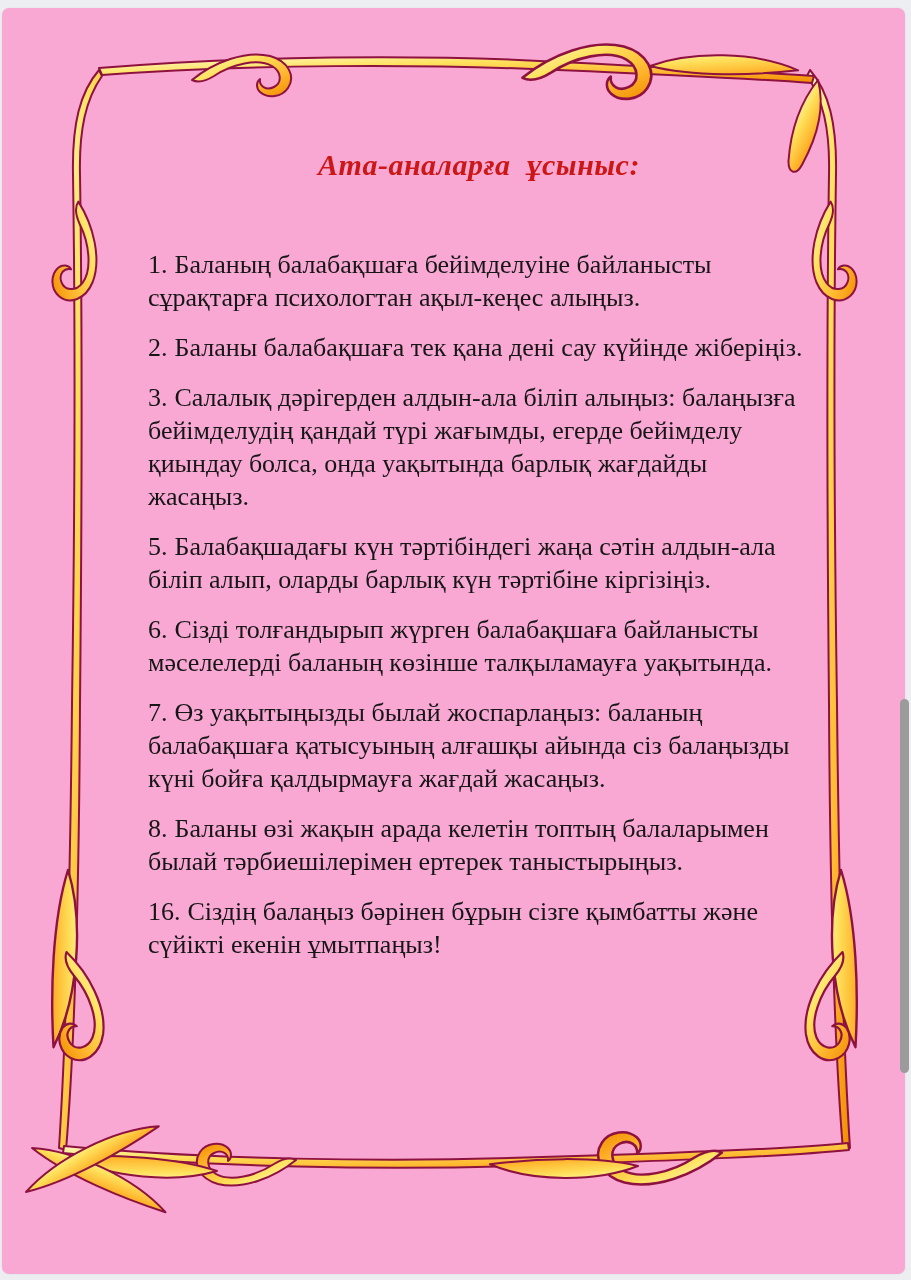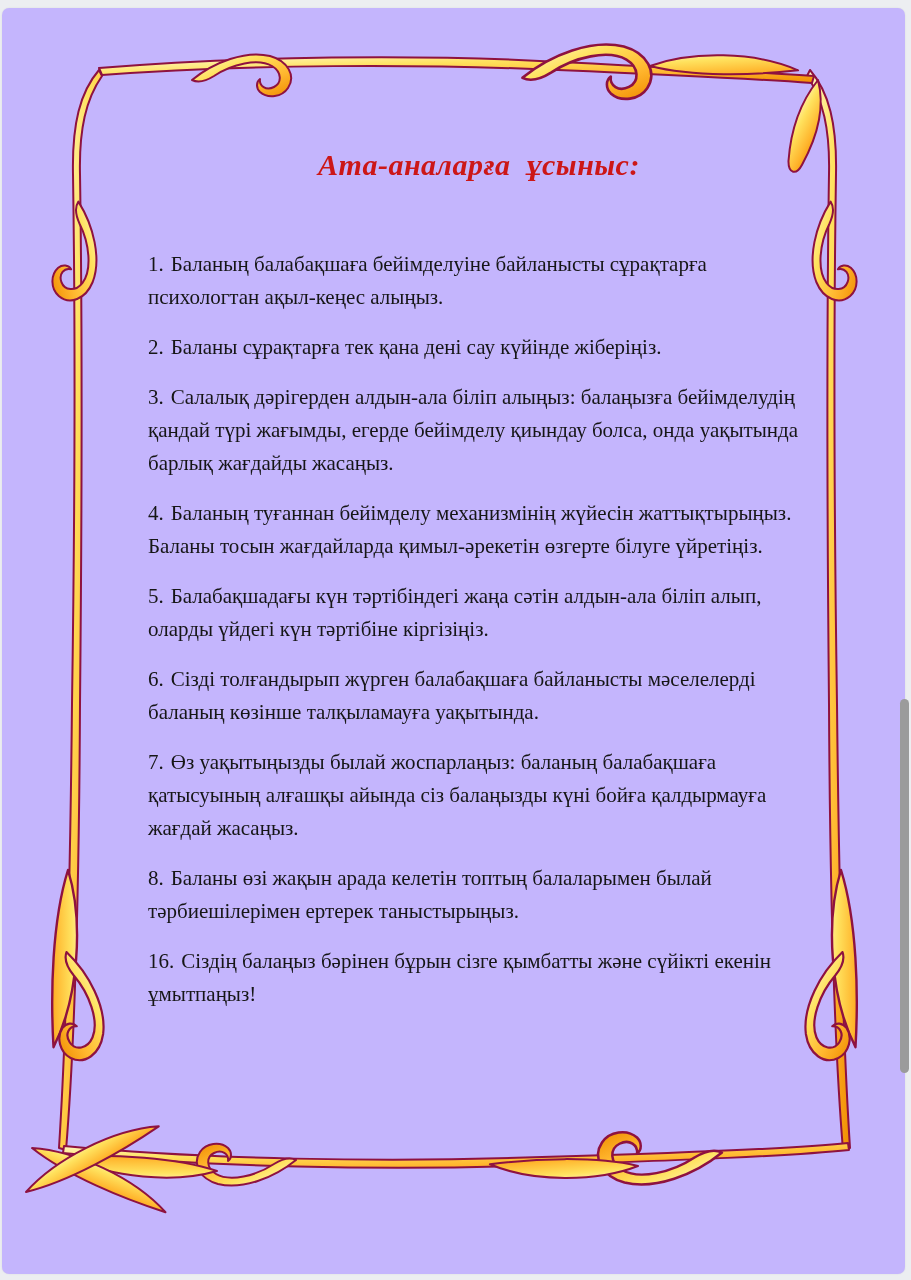--- a/index.html
+++ b/index.html
@@ -1,28 +1,28 @@
 <!DOCTYPE html>
 <html><head>
 <meta charset="utf-8">
 <style>
   html,body{margin:0;padding:0;background:#e9ebee;}
   #screen{position:relative;width:911px;height:1280px;background:#eceef1;overflow:hidden;
           font-family:"Liberation Serif", serif;}
   
-  #page{position:absolute;top:8px;left:2px;right:6px;bottom:6px;background:#c4b5fd;
+  #page{position:absolute;top:8px;left:2px;right:6px;bottom:6px;background:#f9a8d4;
         border-radius:7px;box-shadow:0 0 2px rgba(0,0,0,.08);}
   
   #frame{position:absolute;inset:0;width:100%;height:100%;pointer-events:none;}
   
   #content{position:absolute;left:146px;width:662px;top:0;}
   #title{margin:140px 0 0 0;text-align:center;font-size:30px;font-weight:bold;font-style:italic;
          color:#cc1717;letter-spacing:.5px;word-spacing:8px;}
   #list{margin-top:66px;}
-  .item{margin:0 0 17px 0;font-size:21px;line-height:33px;color:#161616;}
+  .item{margin:0 0 17px 0;font-size:26px;line-height:33px;color:#161616;}
   .item .num{margin-right:7px;}
   
   #scroll-thumb{position:absolute;right:2px;top:699px;width:9px;height:374px;
                 background:#9b9b9b;border-radius:5px;}
 </style>
 </head>
 <body>
 
 <div id="screen">
 
@@ -78,24 +78,23 @@
         <use href="#leaf" transform="translate(24,1184) rotate(-24)"></use>
       </g>
     </svg>
 
     <div id="content">
       <h1 id="title">Ата-аналарға ұсыныс:</h1>
 
       <div id="list">
 
       <p class="item"><span class="num">1.</span><span>Баланың балабақшаға бейімделуіне байланысты сұрақтарға психологтан ақыл-кеңес алыңыз.</span></p>
-          <p class="item"><span class="num">2.</span><span>Баланы сұрақтарға тек қана дені сау күйінде жіберіңіз.</span></p>
+          <p class="item"><span class="num">2.</span><span>Баланы балабақшаға тек қана дені сау күйінде жіберіңіз.</span></p>
           <p class="item"><span class="num">3.</span><span>Салалық дәрігерден алдын-ала біліп алыңыз: балаңызға бейімделудің қандай түрі жағымды, егерде бейімделу қиындау болса, онда уақытында барлық жағдайды жасаңыз.</span></p>
-          <p class="item"><span class="num">4.</span><span>Баланың туғаннан бейімделу механизмінің жүйесін жаттықтырыңыз. Баланы тосын жағдайларда қимыл-әрекетін өзгерте білуге үйретіңіз.</span></p>
-          <p class="item"><span class="num">5.</span><span>Балабақшадағы күн тәртібіндегі жаңа сәтін алдын-ала біліп алып, оларды үйдегі күн тәртібіне кіргізіңіз.</span></p>
+          <p class="item"><span class="num">5.</span><span>Балабақшадағы күн тәртібіндегі жаңа сәтін алдын-ала біліп алып, оларды барлық күн тәртібіне кіргізіңіз.</span></p>
           <p class="item"><span class="num">6.</span><span>Сізді толғандырып жүрген балабақшаға байланысты мәселелерді баланың көзінше талқыламауға уақытында.</span></p>
           <p class="item"><span class="num">7.</span><span>Өз уақытыңызды былай жоспарлаңыз: баланың балабақшаға қатысуының алғашқы айында сіз балаңызды күні бойға қалдырмауға жағдай жасаңыз.</span></p>
           <p class="item"><span class="num">8.</span><span>Баланы өзі жақын арада келетін топтың балаларымен былай тәрбиешілерімен ертерек таныстырыңыз.</span></p>
           <p class="item"><span class="num">16.</span><span>Сіздің балаңыз бәрінен бұрын сізге қымбатты және сүйікті екенін ұмытпаңыз!</span></p>
         </div>
     </div>
 
   </div>
 
   <div id="scroll-thumb"></div>

